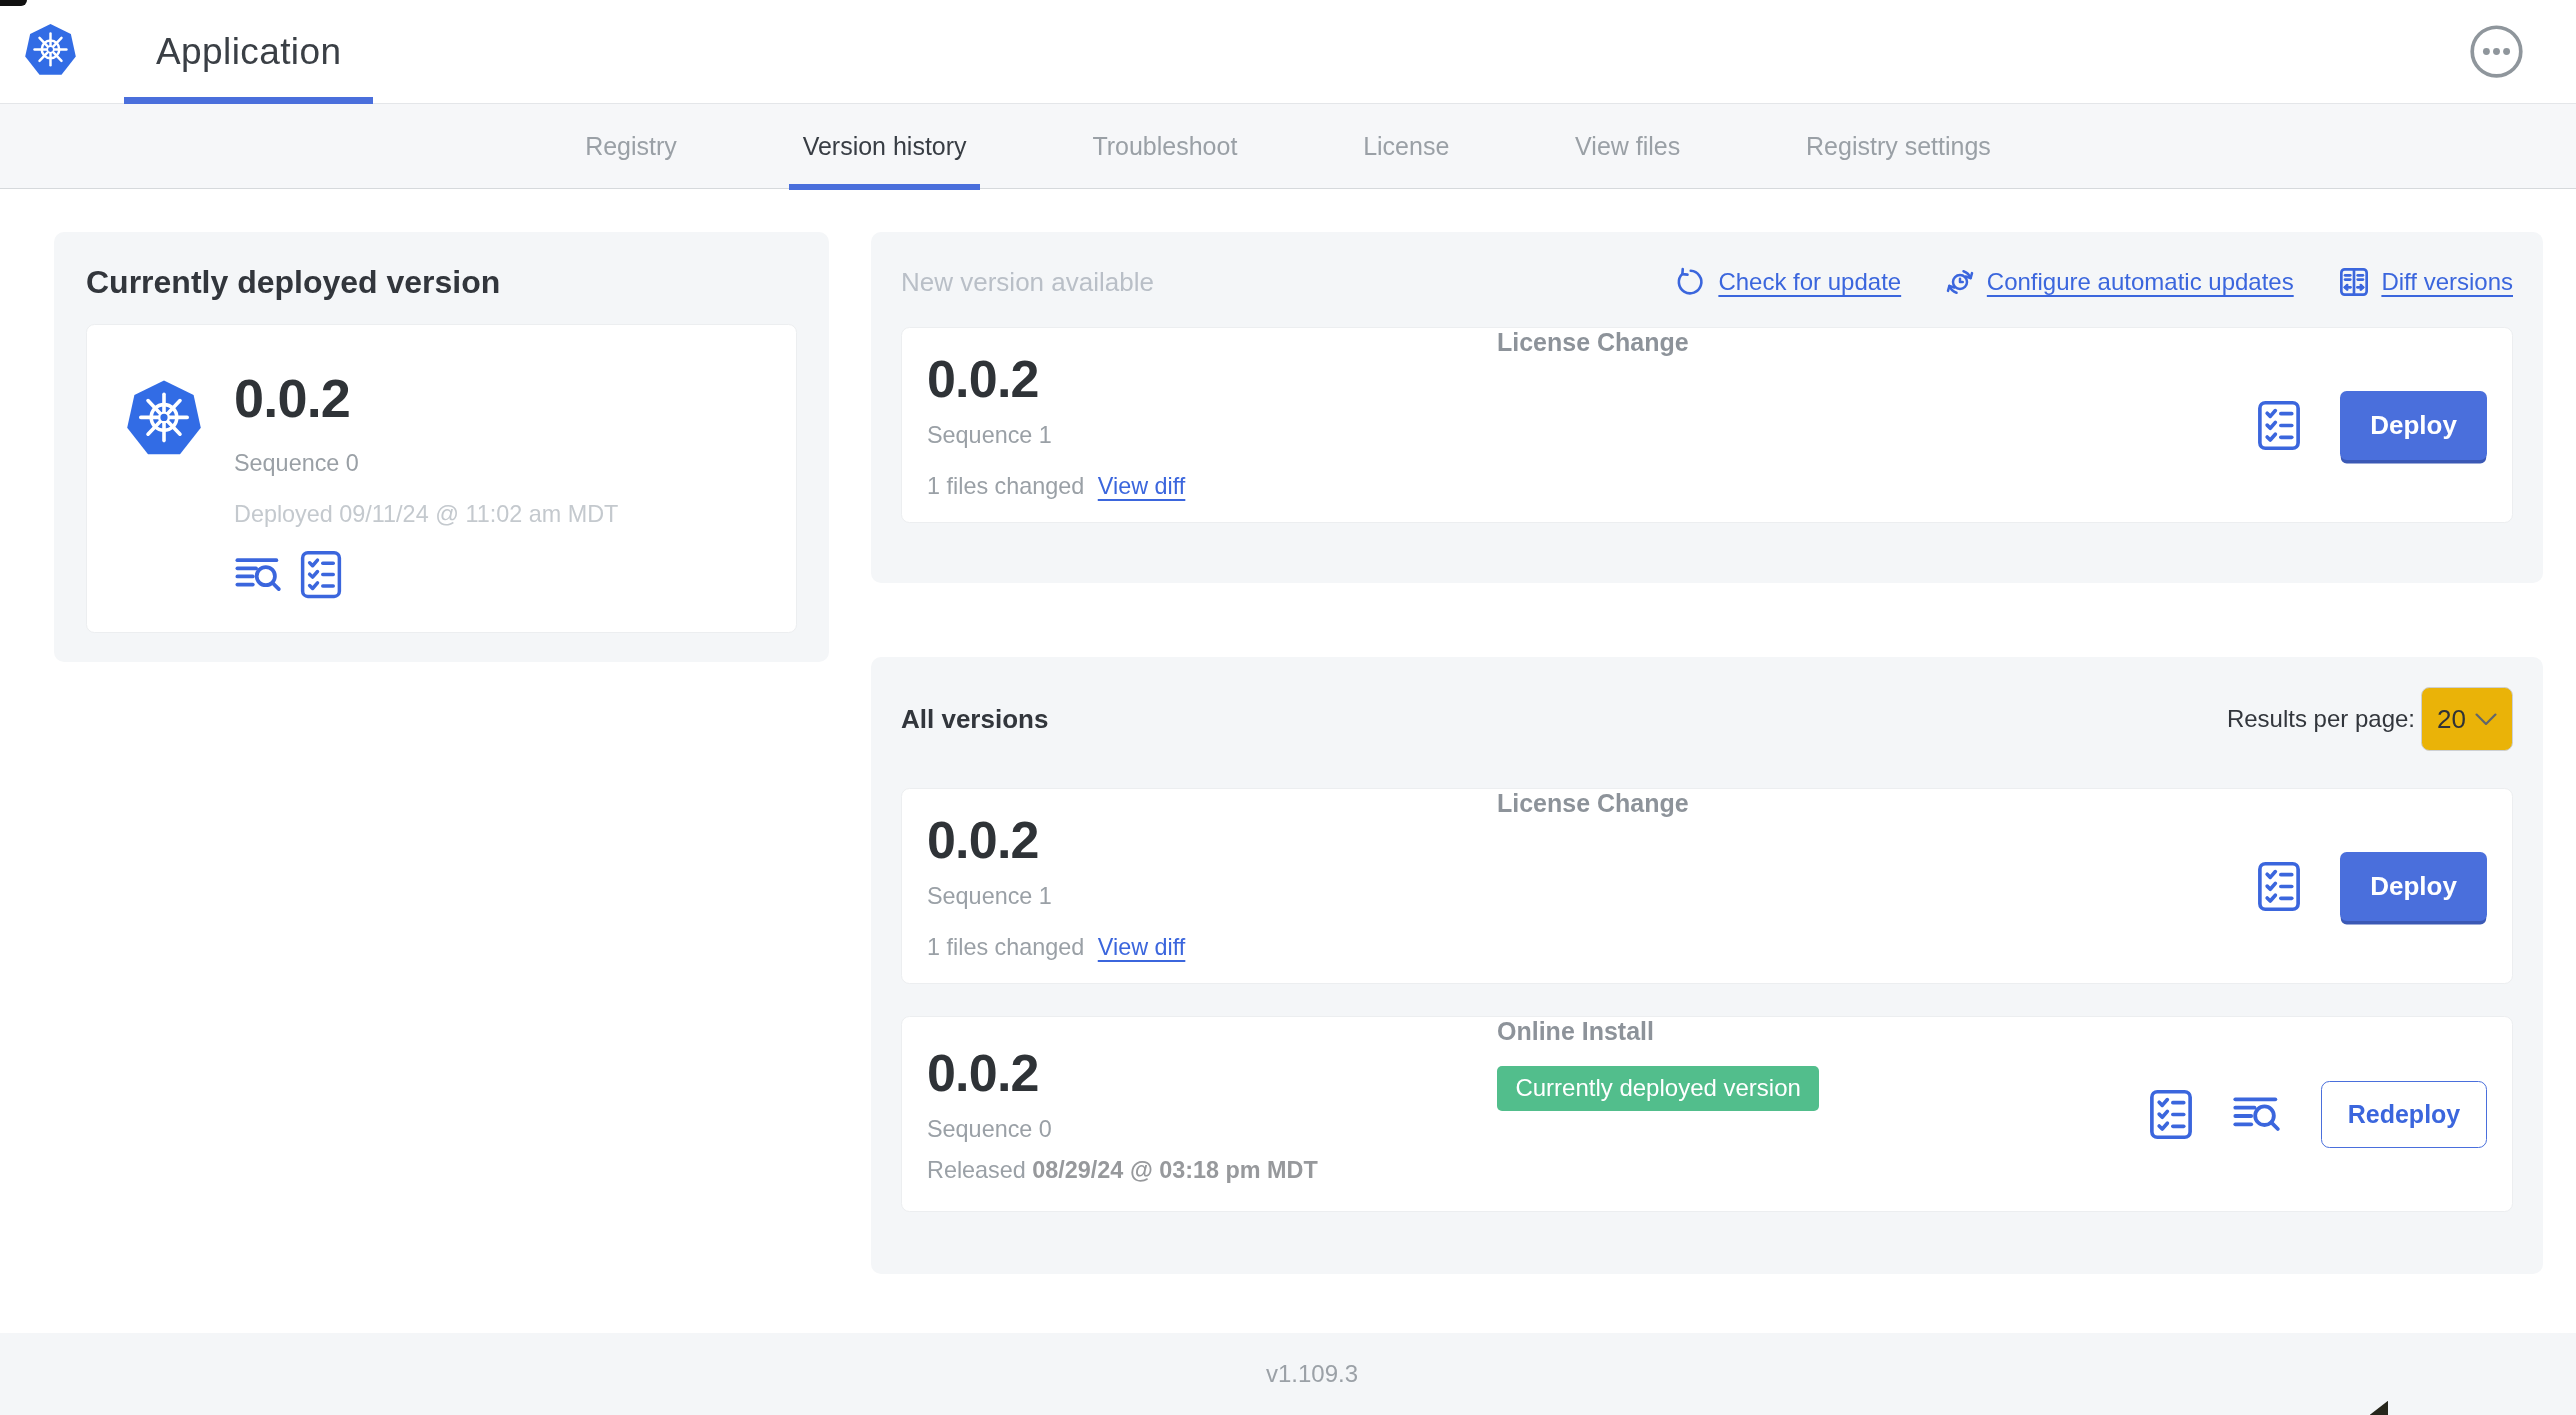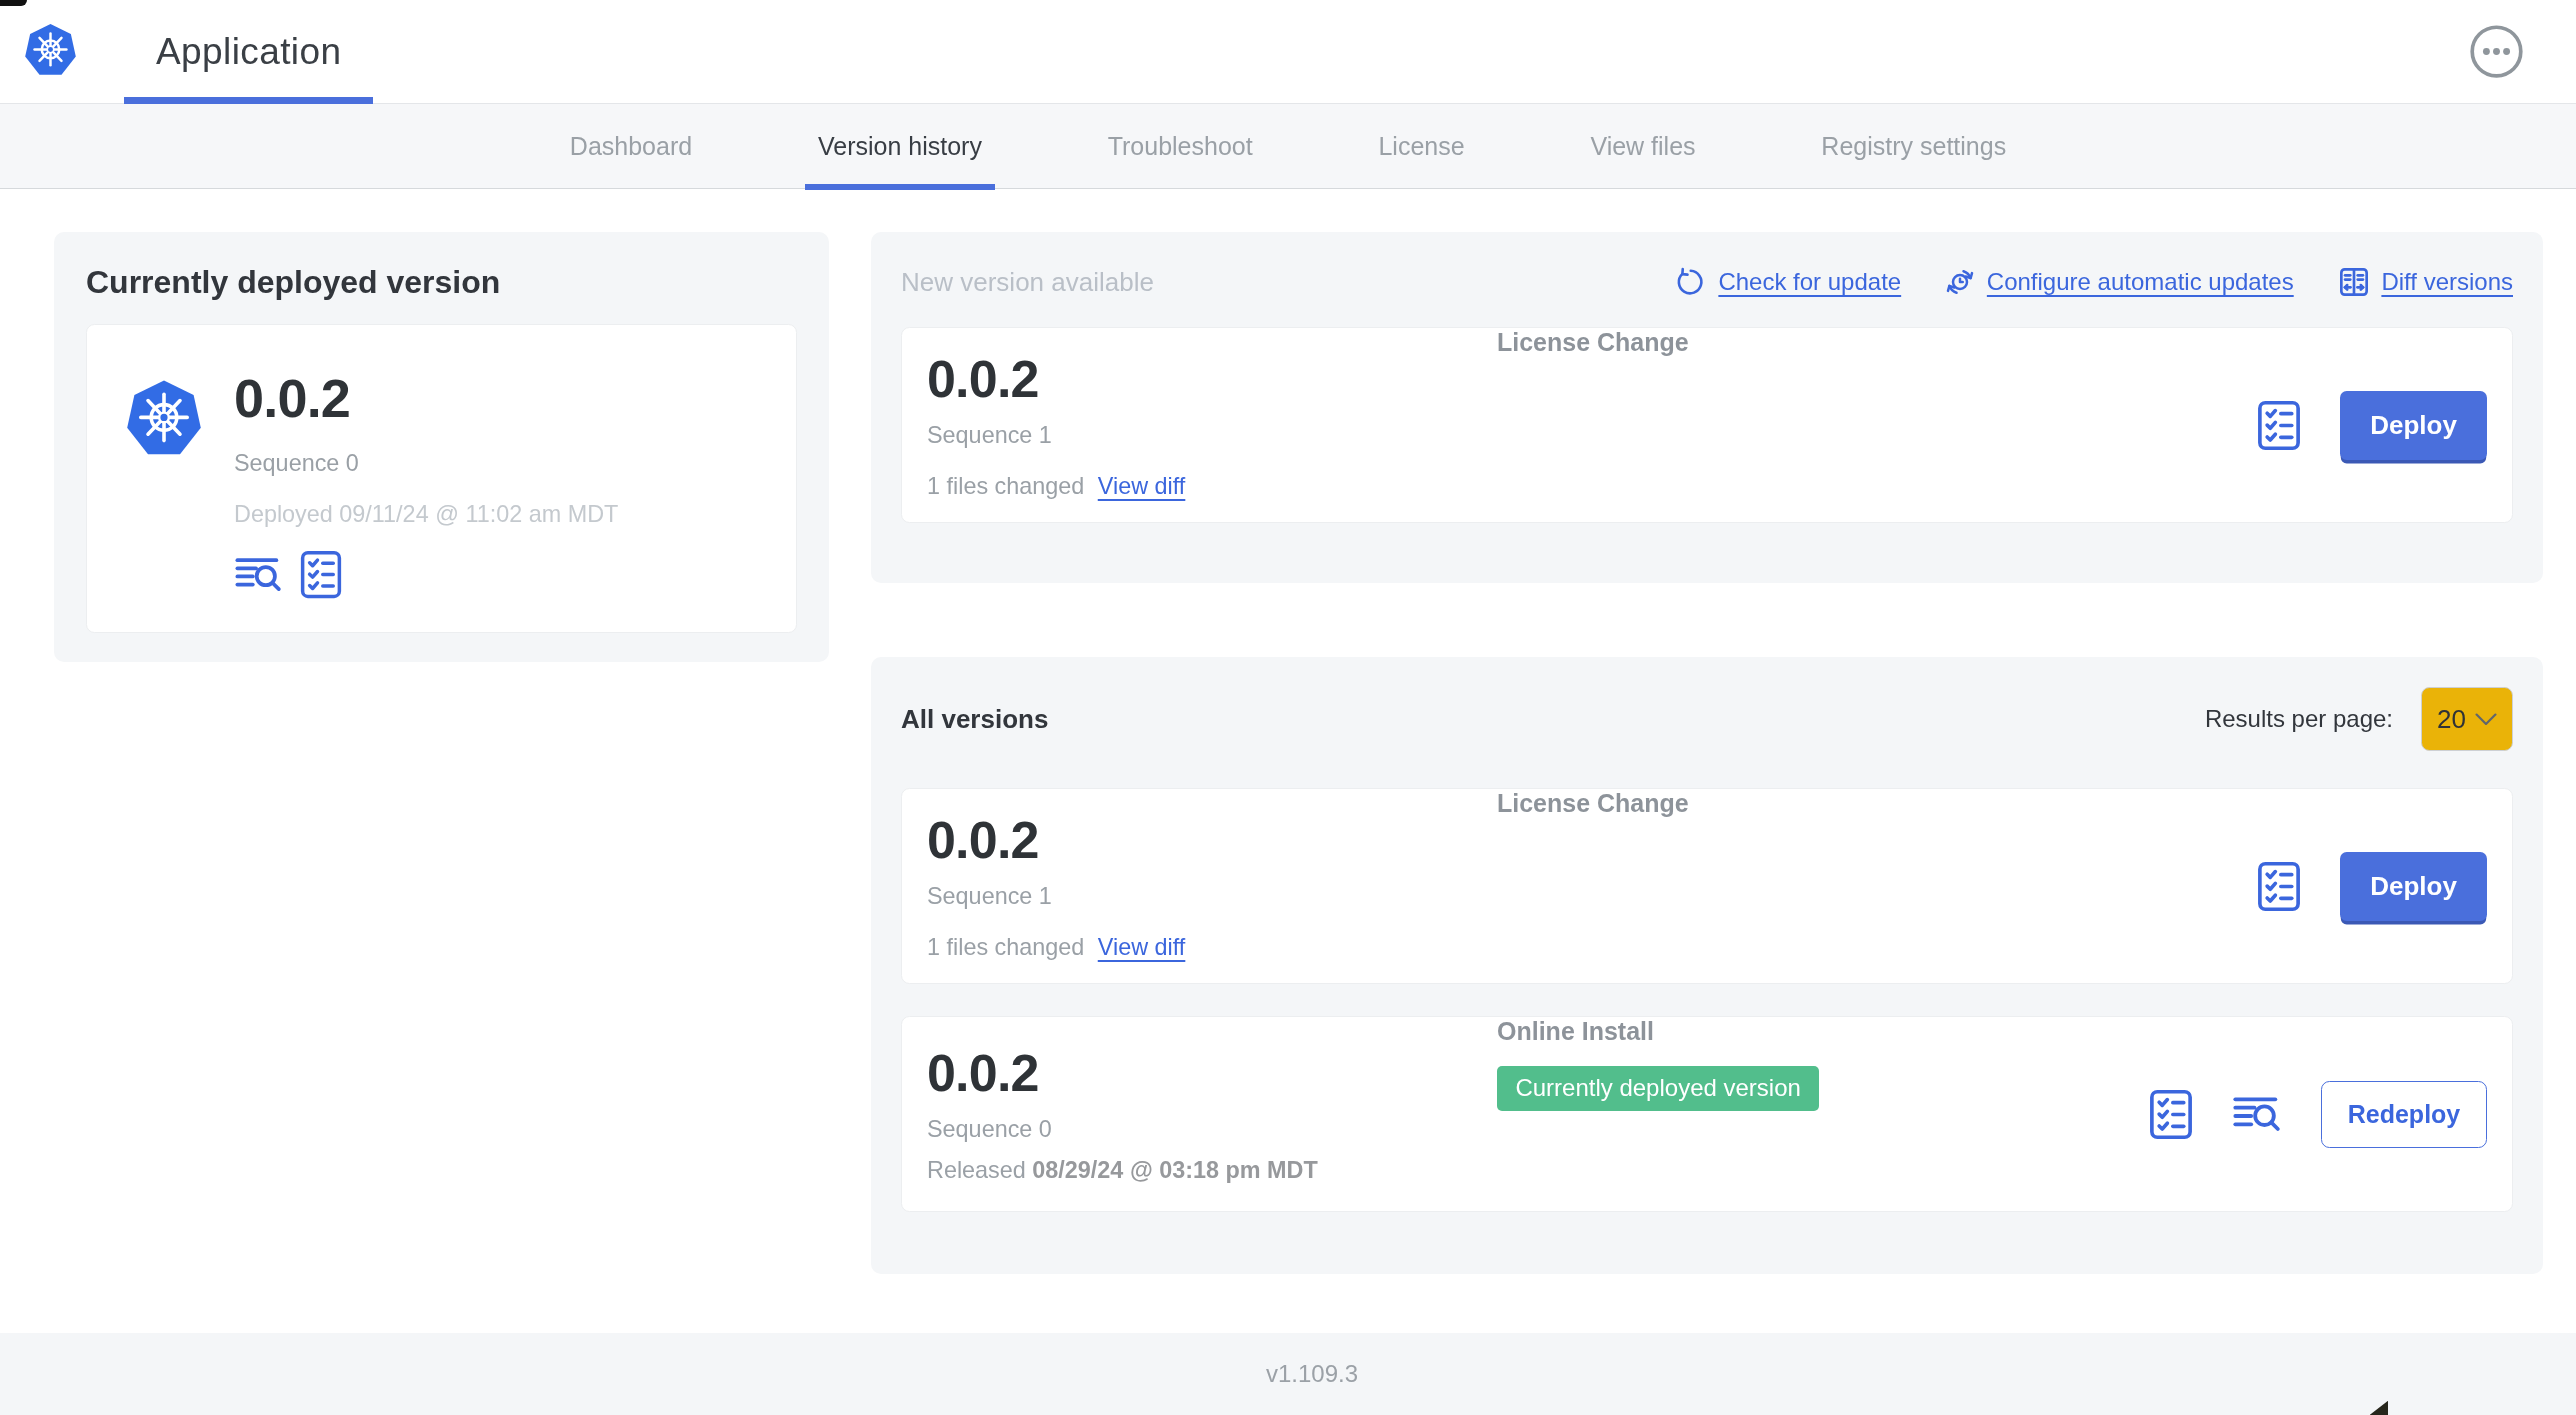--- a/index.html
+++ b/index.html
@@ -120,21 +120,21 @@
   .redeploy-btn {
     width:166px; height:67px; border:1.7px solid #4a6fdc; border-radius:8.4px;
     background:#ffffff; color:#3b66dd; font-size:25px; font-weight:700;
     font-family:"Liberation Sans", sans-serif; cursor:pointer;
   }
 
   
   .av-header { display:flex; justify-content:space-between; align-items:center; height:64px; }
   .av-title { font-size:26px; font-weight:700; color:#32363c; }
   .rpp { display:flex; align-items:center; }
-  .rpp-label { font-size:24px; color:#32363c; margin-right:28px; }
+  .rpp-label { font-size:24px; color:#32363c; margin-right:6px; }
   .rpp-select {
     width:92px; height:64px; background:#eab308; border:1.7px solid #cdd0d4; border-radius:8.4px;
     display:flex; align-items:center; justify-content:space-between; padding:0 15px; cursor:pointer;
   }
   .rpp-value { font-size:26px; color:#2f3237; }
   .first-row { margin-top:37px; }
   .second-row { margin-top:32px; }
 
   
   .app-footer {
@@ -188,21 +188,21 @@
           <circle cx="7.6" cy="12" r="1.5" fill="#8f969c"></circle>
           <circle cx="12" cy="12" r="1.5" fill="#8f969c"></circle>
           <circle cx="16.4" cy="12" r="1.5" fill="#8f969c"></circle>
         </svg>
       </span>
     </button>
   </header>
 
   <nav class="tab-bar">
     <div class="tab">
-        <span>Dashboard</span>
+        <span>Registry</span>
       </div>
     <div class="tab active">
         <span>Version history</span>
       </div>
     <div class="tab">
         <span>Troubleshoot</span>
       </div>
     <div class="tab">
         <span>License</span>
       </div>

